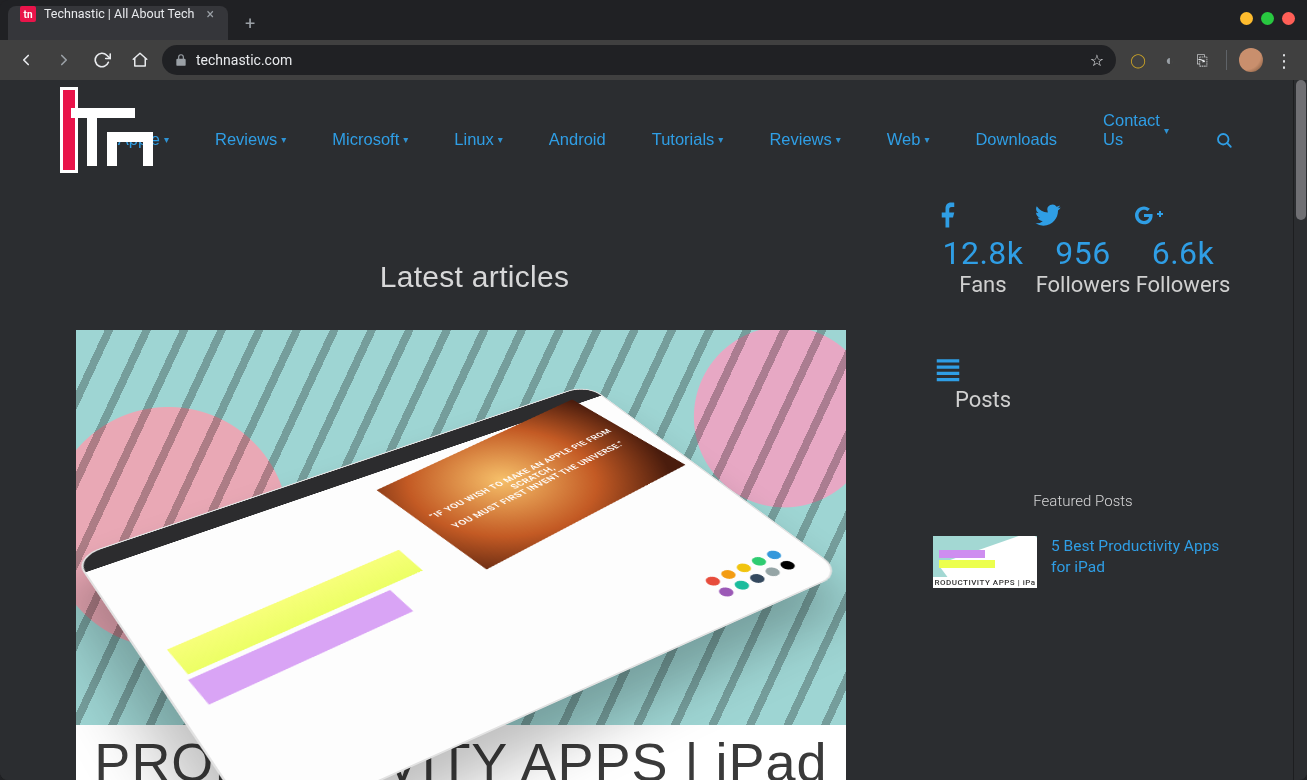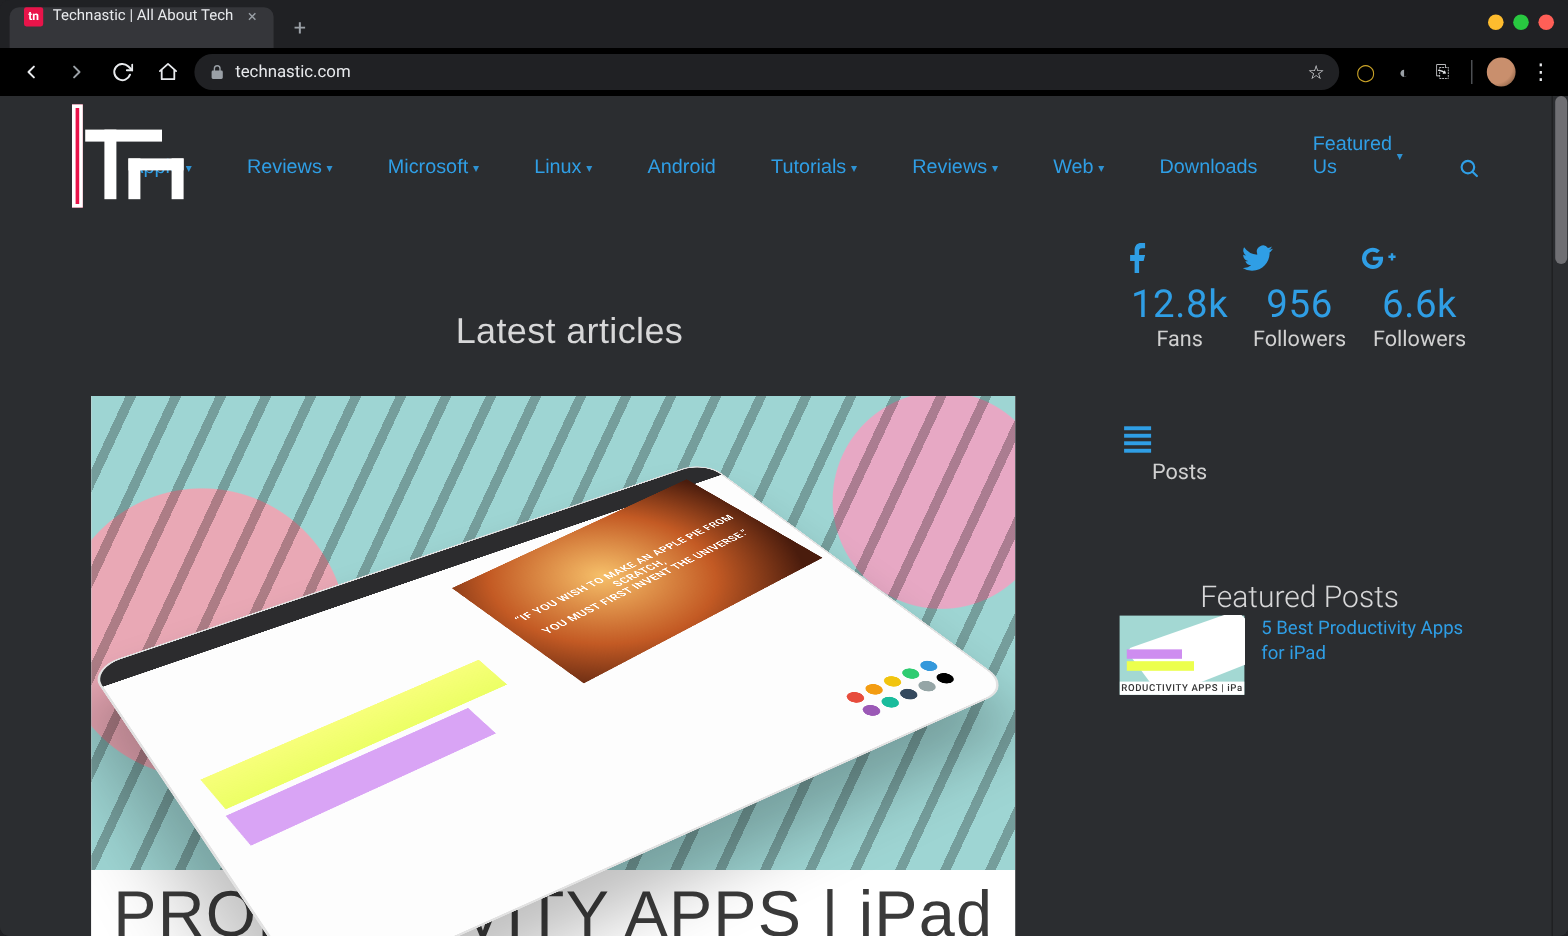--- a/index.html
+++ b/index.html
@@ -69,21 +69,21 @@
   .traffic-lights span {
     width: 13px; height: 13px; border-radius: 50%;
     display: inline-block;
   }
   .tl-yellow { background: #febc2e; }
   .tl-green  { background: #28c840; }
   .tl-red    { background: #ff5f57; }
 
   .toolbar {
     height: 40px;
-    background: #000000;
+    background: #404040;
     display: flex;
     align-items: center;
     padding: 0 10px;
     gap: 6px;
   }
   .tb-btn {
     width: 32px; height: 32px;
     display: flex; align-items: center; justify-content: center;
     color: #9aa0a6; font-size: 18px;
     border-radius: 50%; cursor: pointer;
@@ -285,38 +285,39 @@
     margin-bottom: 4px;
   }
   .counter .num {
     color: #2f9ee5;
     font-size: 32px;
     font-weight: 400;
     letter-spacing: .5px;
   }
   .counter .label {
     color: #d0d0d0;
-    font-size: 18px;
+    font-size: 22px;
   }
 
   .featured {
     margin-top: 80px;
   }
   .featured-title {
     color: #d7d7d8;
     font-weight: 300;
-    font-size: 25px;
+    font-size: 15px;
     text-align: center;
+    margin-bottom: 26px;
   }
   .fp-item {
     display: flex; gap: 14px; align-items: flex-start;
     margin-bottom: 20px;
   }
   .fp-thumb {
-    width: 104px; height: 66px; flex: none;
+    width: 104px; height: 52px; flex: none;
     position: relative; overflow: hidden;
     background: linear-gradient(#a3d8d3, #a3d8d3);
   }
   .fp-thumb .mini-ipad {
     position:absolute; left:14px; top:-4px; width:110px; height:66px;
     background:#fff; border-radius:6px;
     transform: perspective(500px) rotateX(50deg) rotateZ(-30deg);
   }
   .fp-thumb .mini-y { position:absolute; left:6px; bottom:20px; width:56px; height:8px; background:#ecff4e; }
   .fp-thumb .mini-p { position:absolute; left:6px; bottom:30px; width:46px; height:8px; background:#ce8df0; }
@@ -437,21 +438,21 @@
               <span class="caret">▾</span>
             </a>
           <a>
               <span>Web</span>
               <span class="caret">▾</span>
             </a>
           <a>
               <span>Downloads</span>
             </a>
           <a>
-              <span>Featured Us</span>
+              <span>Contact Us</span>
               <span class="caret">▾</span>
             </a>
           <span class="search-btn">
             <svg width="18" height="18" viewBox="0 0 24 24" fill="none" stroke="currentColor" stroke-width="2.4" stroke-linecap="round">
                 <circle cx="11" cy="11" r="7"></circle>
                 <line x1="21" y1="21" x2="16.65" y2="16.65"></line>
               </svg>
           </span>
         </nav>
       </div>

